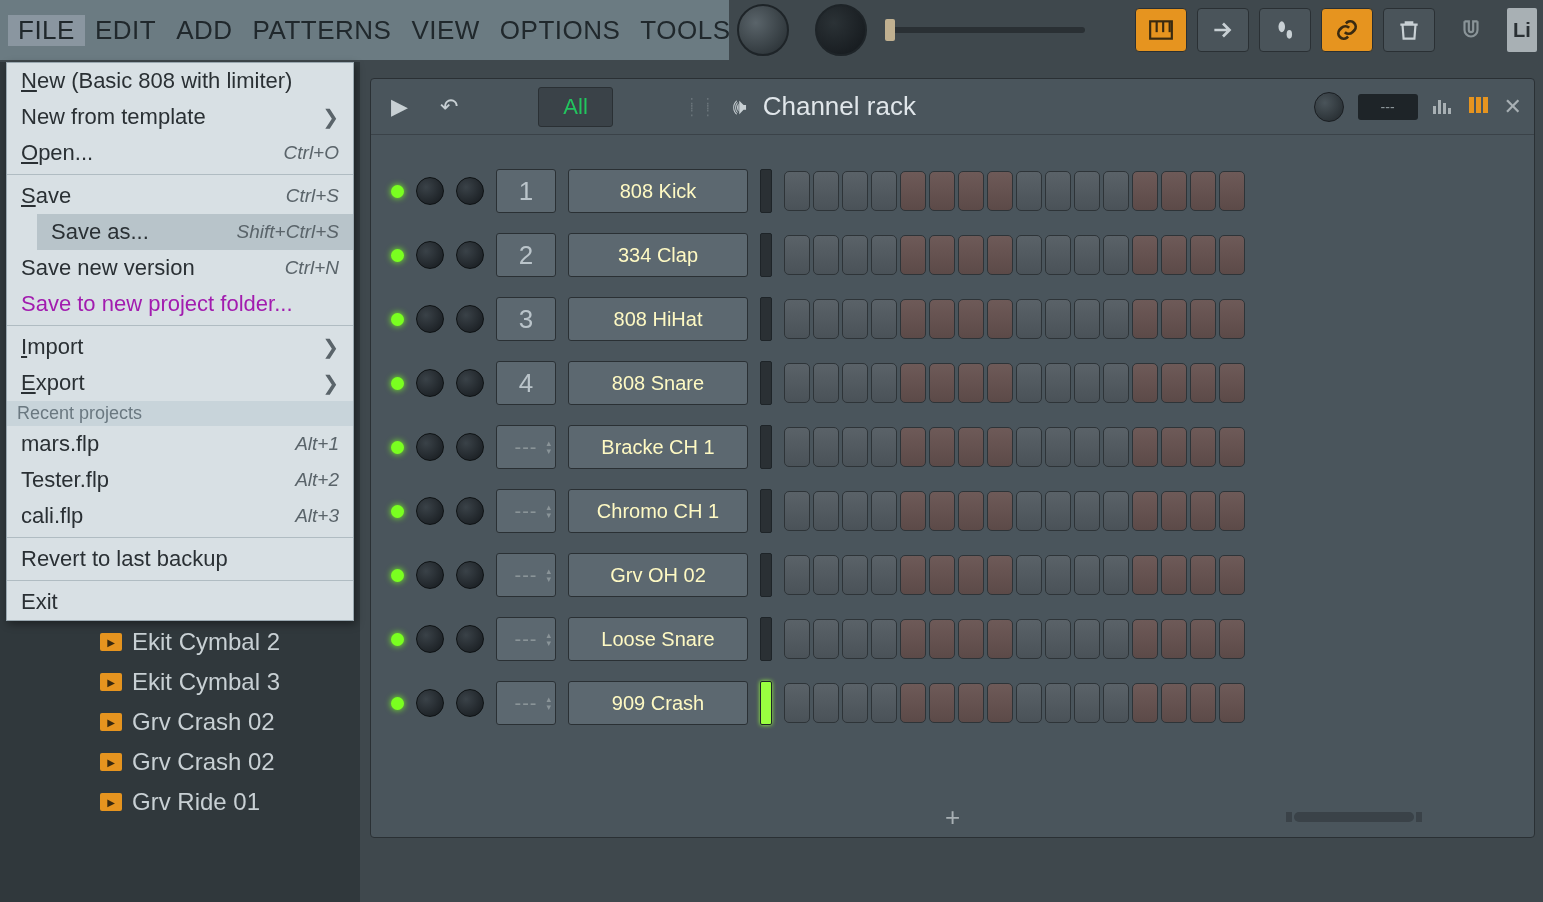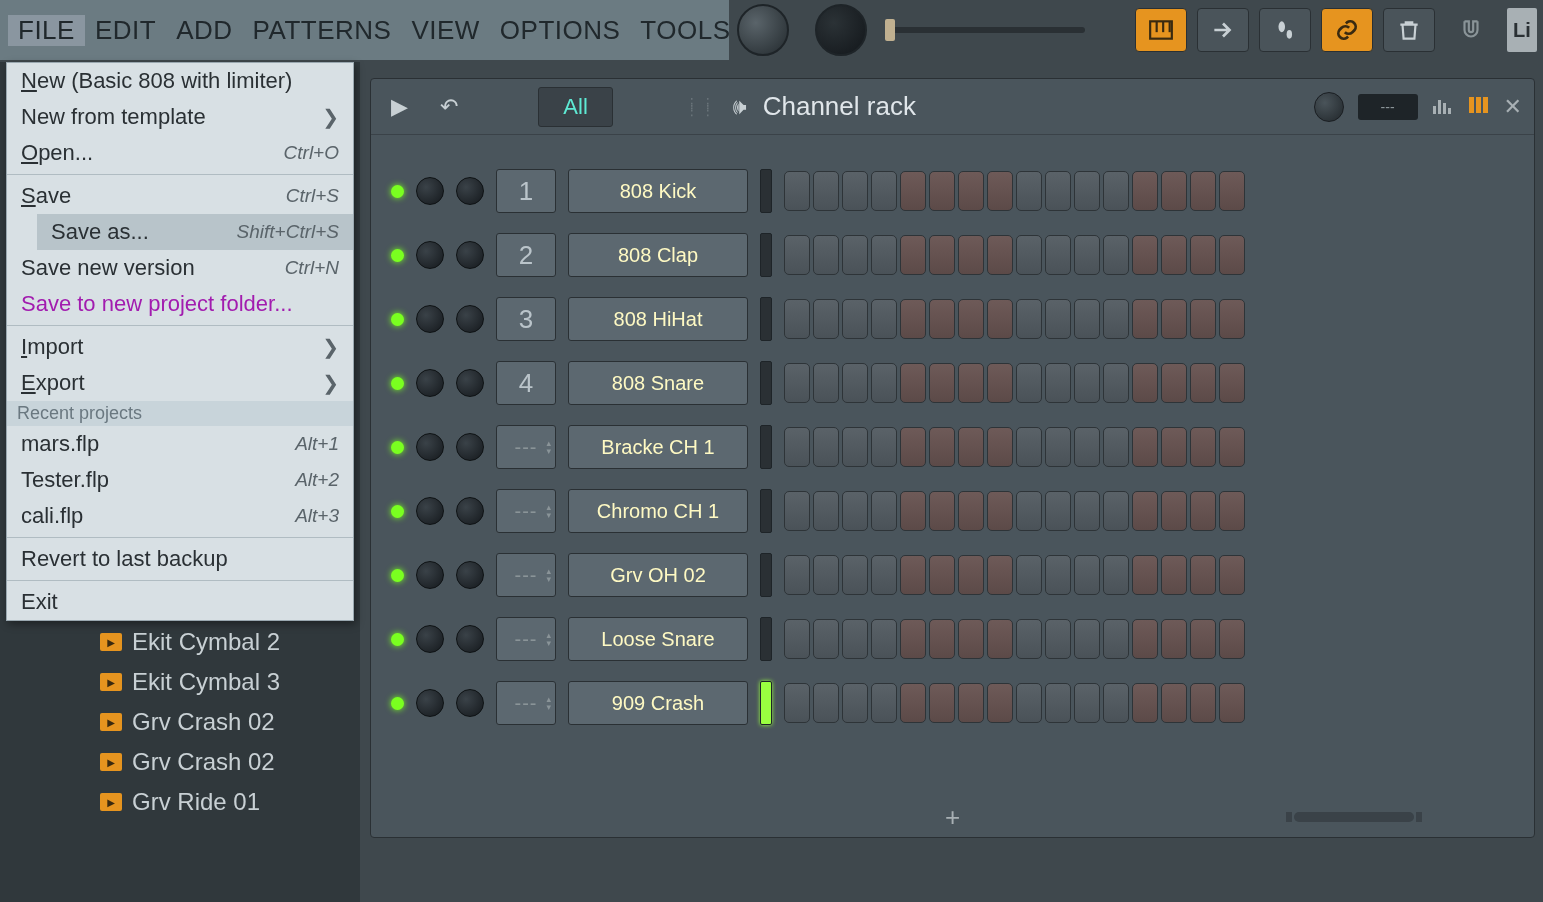--- a/index.html
+++ b/index.html
@@ -38,21 +38,21 @@
   .browser { position: absolute; left: 0; top: 62px; width: 360px; bottom: 0; background: #30383c; padding-top: 560px; }
   .browser-item { display: flex; align-items: center; gap: 10px; padding: 6px 18px 6px 100px; color: #c8d0d4; font-size: 24px; }
   .browser-item .wave-icon { width: 22px; height: 18px; background: #e6941f; border-radius: 2px; position: relative; display:flex; align-items:center; justify-content:center;}
   .browser-item .wave-icon::after { content:"▶"; font-size:10px; color:#3a2a10; }
 
   
   .rack { position: absolute; left: 370px; top: 78px; right: 8px; height: 760px; background: #4a555c; border: 1px solid #2a3034; border-radius: 4px; display:flex; flex-direction:column; }
   .rack-header { display: flex; align-items: center; height: 56px; padding: 0 12px; gap: 16px; color: #c8d0d4; border-bottom: 1px solid #3a4248; }
   .rack-header .title { font-size: 26px; font-weight: 500; color: #e0e6ea; flex:0 0 auto; }
   .header-btn { color:#c8d0d4; font-size:22px; padding:4px 8px; cursor:pointer;}
-  .filter-box { background:#3a4248; padding:6px 24px; border-radius:3px; font-size:22px; color:#5eead4; border:1px solid #2a3034; }
+  .filter-box { background:#3a4248; padding:6px 24px; border-radius:3px; font-size:22px; color:#22c55e; border:1px solid #2a3034; }
   .rack-header .spacer { flex:1; }
   .header-icons { display:flex; gap:14px; align-items:center; }
   .header-icons span { color:#a8b0b4; cursor:pointer;}
   .dots-handle { color:#6a747a; font-size:14px; letter-spacing:2px; line-height:7px; }
   .mini-knob-hdr { width:30px; height:30px; border-radius:50%; background:radial-gradient(circle at 35% 35%,#4a545a,#20262a); border:1px solid #1a1e22;}
   .lcd-hdr { width:60px; height:26px; background:#1e2428; border-radius:3px; color:#8a9498; font-size:14px; text-align:center; line-height:26px;}
 
   .rack-body { padding: 28px 20px 10px 20px; flex:1; overflow:hidden; }
   .channel-row { display: flex; align-items: center; gap: 12px; height: 56px; margin-bottom: 8px; }
   .led { width: 13px; height: 13px; border-radius: 50%; background: #7aff20; box-shadow: 0 0 6px #7aff20; cursor:pointer; }
@@ -279,21 +279,21 @@
           <div class="step red"></div>
           <div class="step red"></div>
           <div class="step red"></div>
         </div>
       </div>
       <div class="channel-row">
         <div class="led"></div>
         <div class="mini-knob"></div>
         <div class="mini-knob"></div>
         <div class="num-box">2</div>
-        <div class="name-box">808 Clap</div>
+        <div class="name-box">334 Clap</div>
         <div class="vol-bar"></div>
         <div class="steps">
           <div class="step dark"></div>
           <div class="step dark"></div>
           <div class="step dark"></div>
           <div class="step dark"></div>
           <div class="step red"></div>
           <div class="step red"></div>
           <div class="step red"></div>
           <div class="step red"></div>

